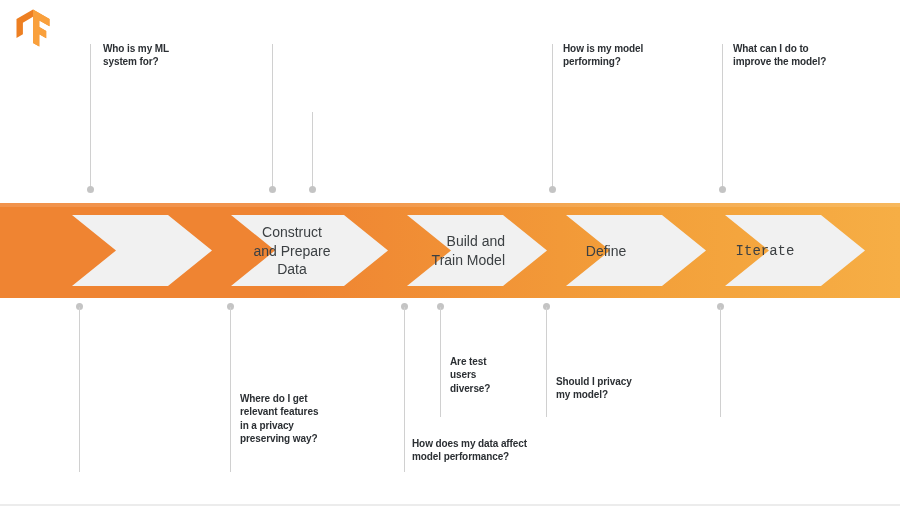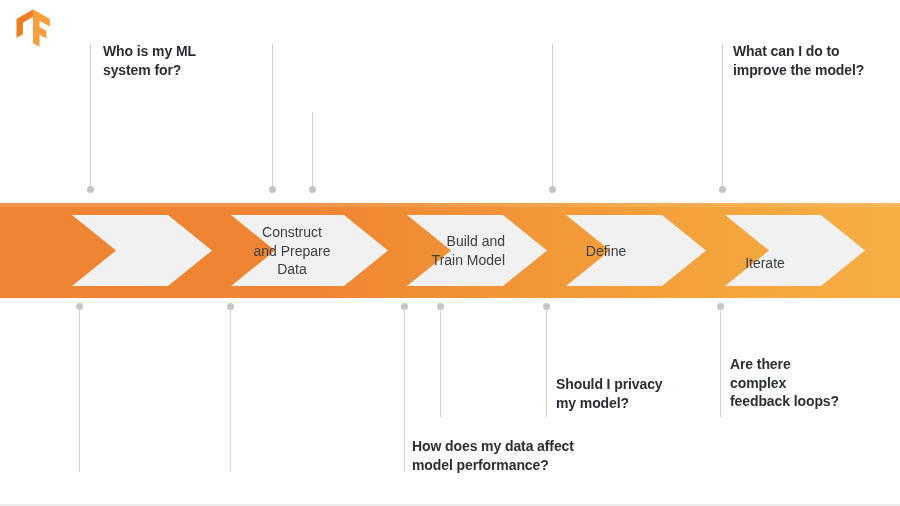--- a/index.html
+++ b/index.html
@@ -43,21 +43,21 @@
     height: 7px;
     border-radius: 50%;
     background: #c4c4c4;
     margin-left: -3px;
   }
 
   
   .qlabel {
     position: absolute;
     color: #2b2f33;
-    font-size: 14px;
+    font-size: 10px;
     font-weight: bold;
     line-height: 1.33;
     letter-spacing: -0.1px;
     white-space: pre-line;
   }
 
   
   #process-bar {
     position: absolute;
     left: 0;
@@ -113,20 +113,22 @@
   <div class="conn-dot" style="left:312px; top:186px;"></div>
 
   <div class="connector" style="left:552px; top:44px; height:145px;"></div>
   <div class="conn-dot" style="left:552px; top:186px;"></div>
 
   <div class="connector" style="left:722px; top:44px; height:145px;"></div>
   <div class="conn-dot" style="left:722px; top:186px;"></div>
 
   <div class="qlabel" style="left:103px; top:42px; width:175px;">Who is my ML
 system for?</div>
+  <div class="qlabel" style="left:563px; top:42px; width:180px;">How is my model
+performing?</div>
   <div class="qlabel" style="left:733px; top:42px; width:175px;">What can I do to
 improve the model?</div>
 
   <div id="process-bar">
     <div class="bar-sheen"></div>
   </div>
 
   <div id="chevrons">
     <svg width="900" height="95" viewBox="0 0 900 95" xmlns="http://www.w3.org/2000/svg">
 
@@ -141,41 +143,45 @@
       <polygon points="725,12 821,12 865,47.5 821,83 725,83 769,47.5" fill="#f1f1f1"></polygon>
     </svg>
   </div>
 
   <div class="step-label" style="left:230px; top:223px; width:124px;">Construct
 and Prepare
 Data</div>
   <div class="step-label" style="left:387px; top:232px; width:118px;text-align:right;">Build and
 Train Model</div>
   <div class="step-label" style="left:551px; top:242px; width:110px;">Define</div>
-  <div class="step-label" style="left:710px; top:254px; width:110px;">Iterate</div>
+  <div class="step-label" style="left:710px; top:242px; width:110px;font-family:Liberation Mono, monospace;">Iterate</div>
 
   <div class="conn-dot" style="left:79px; top:303px;"></div>
   <div class="connector" style="left:79px; top:307px; height:165px;"></div>
 
   <div class="conn-dot" style="left:230px; top:303px;"></div>
   <div class="connector" style="left:230px; top:307px; height:165px;"></div>
 
   <div class="conn-dot" style="left:404px; top:303px;"></div>
   <div class="connector" style="left:404px; top:307px; height:165px;"></div>
 
   <div class="conn-dot" style="left:440px; top:303px;"></div>
   <div class="connector" style="left:440px; top:307px; height:110px;"></div>
 
   <div class="conn-dot" style="left:546px; top:303px;"></div>
   <div class="connector" style="left:546px; top:307px; height:110px;"></div>
 
   <div class="conn-dot" style="left:720px; top:303px;"></div>
   <div class="connector" style="left:720px; top:307px; height:110px;"></div>
 
+  <div class="qlabel" style="left:240px; top:392px; width:160px;">Where do I get
+relevant features
+in a privacy
+preserving way?</div>
   <div class="qlabel" style="left:412px; top:437px; width:225px;">How does my data affect
 model performance?</div>
+  <div class="qlabel" style="left:450px; top:355px; width:100px;">Are test
+users
+diverse?</div>
   <div class="qlabel" style="left:556px; top:375px; width:160px;">Should I privacy
 my model?</div>
-  <div class="qlabel" style="left:730px; top:355px; width:160px;">Are there
-complex
-feedback loops?</div>
 
 </div>
 
 </body></html>

